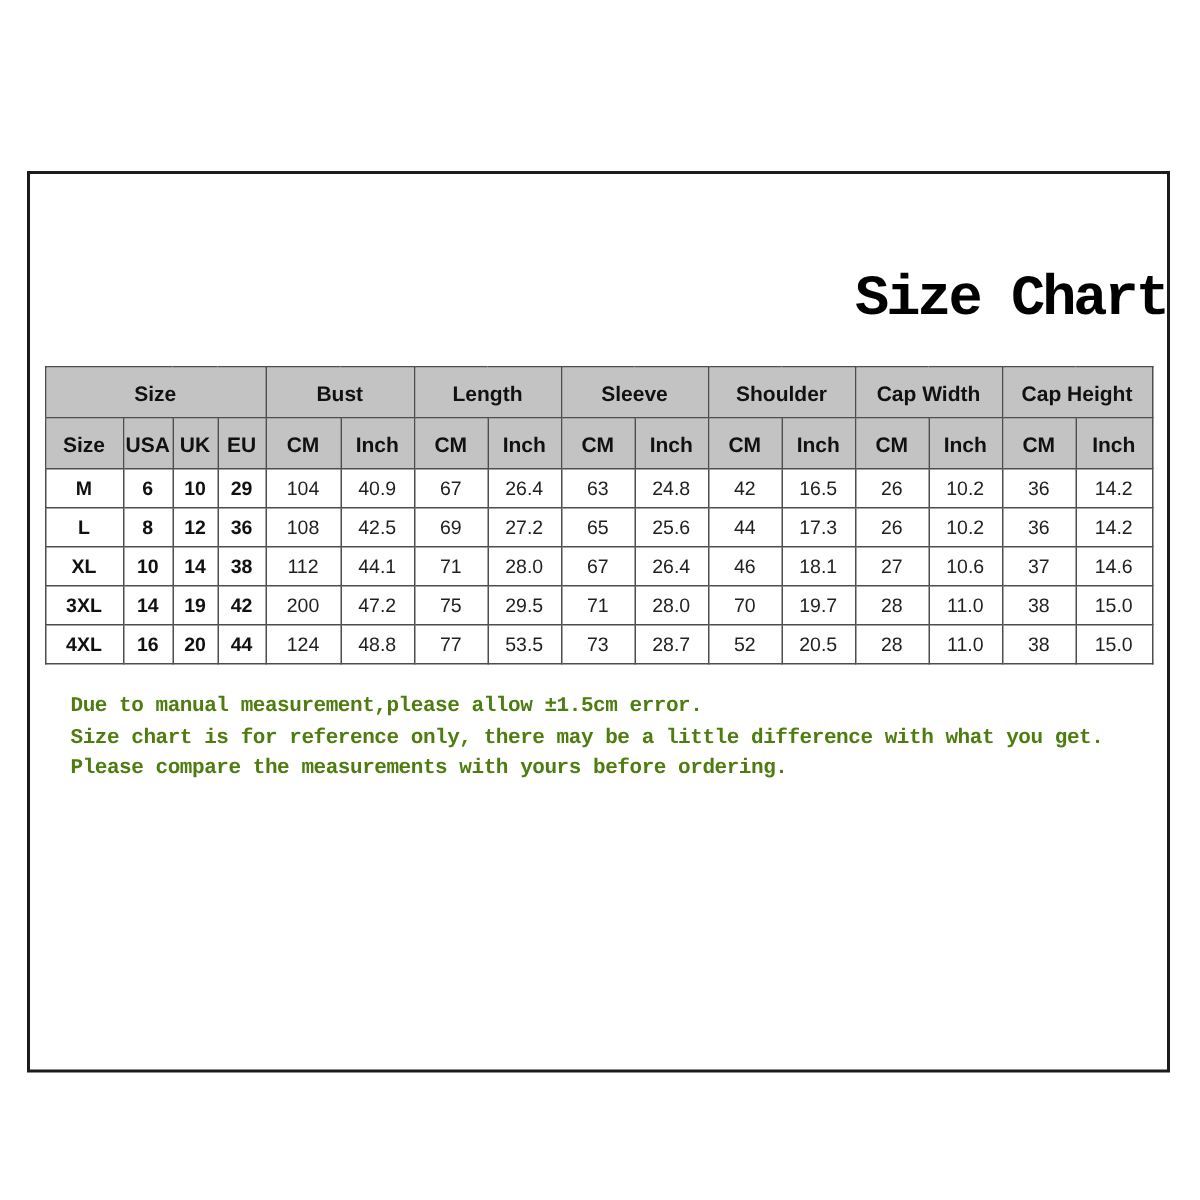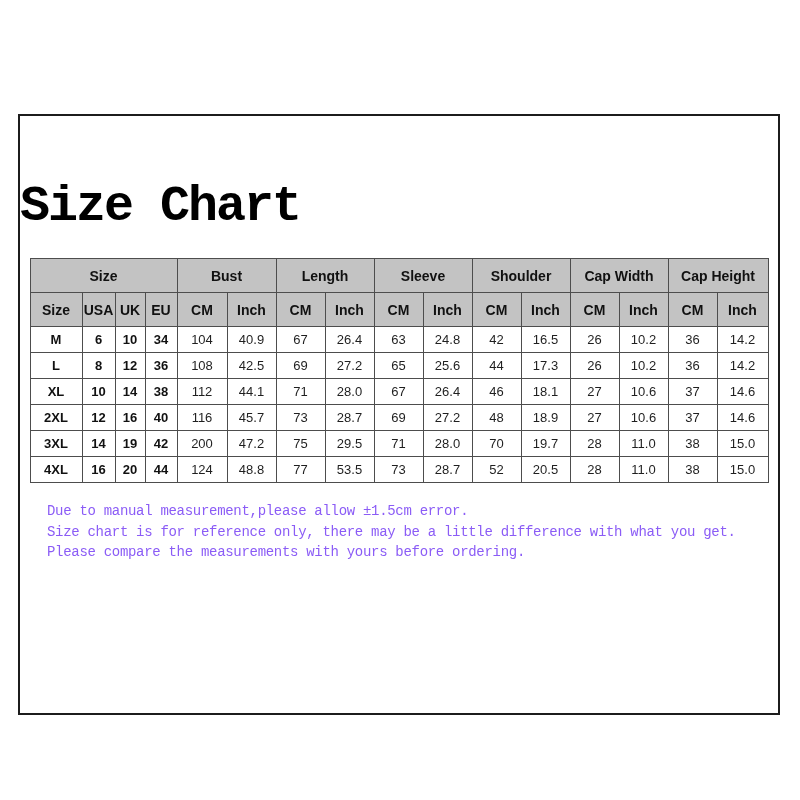--- a/index.html
+++ b/index.html
@@ -19,23 +19,23 @@
     top: 114px;
     width: 762px;
     height: 601px;
     box-sizing: border-box;
     border: 2px solid var(--frame-border, #1c1c1c);
     background: #ffffff;
   }
   .title {
     font-family: "Liberation Mono", "DejaVu Sans Mono", monospace;
     font-weight: bold;
-    font-size: 50px;
+    font-size: 38px;
     letter-spacing: -2px;
-    text-align: left;
+    text-align: right;
     margin: 62px 0 0 0;
     color: #000000;
     white-space: nowrap;
   }
   table.size-table {
     border-collapse: collapse;
     table-layout: fixed;
     margin: 23px auto 0 auto;
   }
   .size-table th, .size-table td {
@@ -60,25 +60,25 @@
     font-weight: normal;
     color: #1f1f1f;
   }
   .size-table tbody td.bold {
     font-weight: bold;
     color: #111111;
   }
   .notes {
     margin: 18px 0 0 27px;
     font-family: "Liberation Mono", "DejaVu Sans Mono", monospace;
-    font-weight: normal;
+    font-weight: bold;
     font-size: 14px;
     line-height: 20.5px;
     letter-spacing: -0.3px;
-    color: #8b5cf6;
+    color: #4d7c0f;
   }
   .notes div { white-space: nowrap; }
 </style>
 </head>
 <body>
 
 <div class="frame">
   <div class="title">Size Chart</div>
 
   <table class="size-table">
@@ -127,21 +127,21 @@
           <th>Inch</th>
           <th>CM</th>
           <th>Inch</th>
         </tr>
     </thead>
     <tbody>
         <tr>
           <td class="bold">M</td>
           <td class="bold">6</td>
           <td class="bold">10</td>
-          <td class="bold">34</td>
+          <td class="bold">29</td>
           <td>104</td>
           <td>40.9</td>
           <td>67</td>
           <td>26.4</td>
           <td>63</td>
           <td>24.8</td>
           <td>42</td>
           <td>16.5</td>
           <td>26</td>
           <td>10.2</td>
@@ -178,38 +178,20 @@
           <td>67</td>
           <td>26.4</td>
           <td>46</td>
           <td>18.1</td>
           <td>27</td>
           <td>10.6</td>
           <td>37</td>
           <td>14.6</td>
         </tr>
         <tr>
-          <td class="bold">2XL</td>
-          <td class="bold">12</td>
-          <td class="bold">16</td>
-          <td class="bold">40</td>
-          <td>116</td>
-          <td>45.7</td>
-          <td>73</td>
-          <td>28.7</td>
-          <td>69</td>
-          <td>27.2</td>
-          <td>48</td>
-          <td>18.9</td>
-          <td>27</td>
-          <td>10.6</td>
-          <td>37</td>
-          <td>14.6</td>
-        </tr>
-        <tr>
           <td class="bold">3XL</td>
           <td class="bold">14</td>
           <td class="bold">19</td>
           <td class="bold">42</td>
           <td>200</td>
           <td>47.2</td>
           <td>75</td>
           <td>29.5</td>
           <td>71</td>
           <td>28.0</td>

